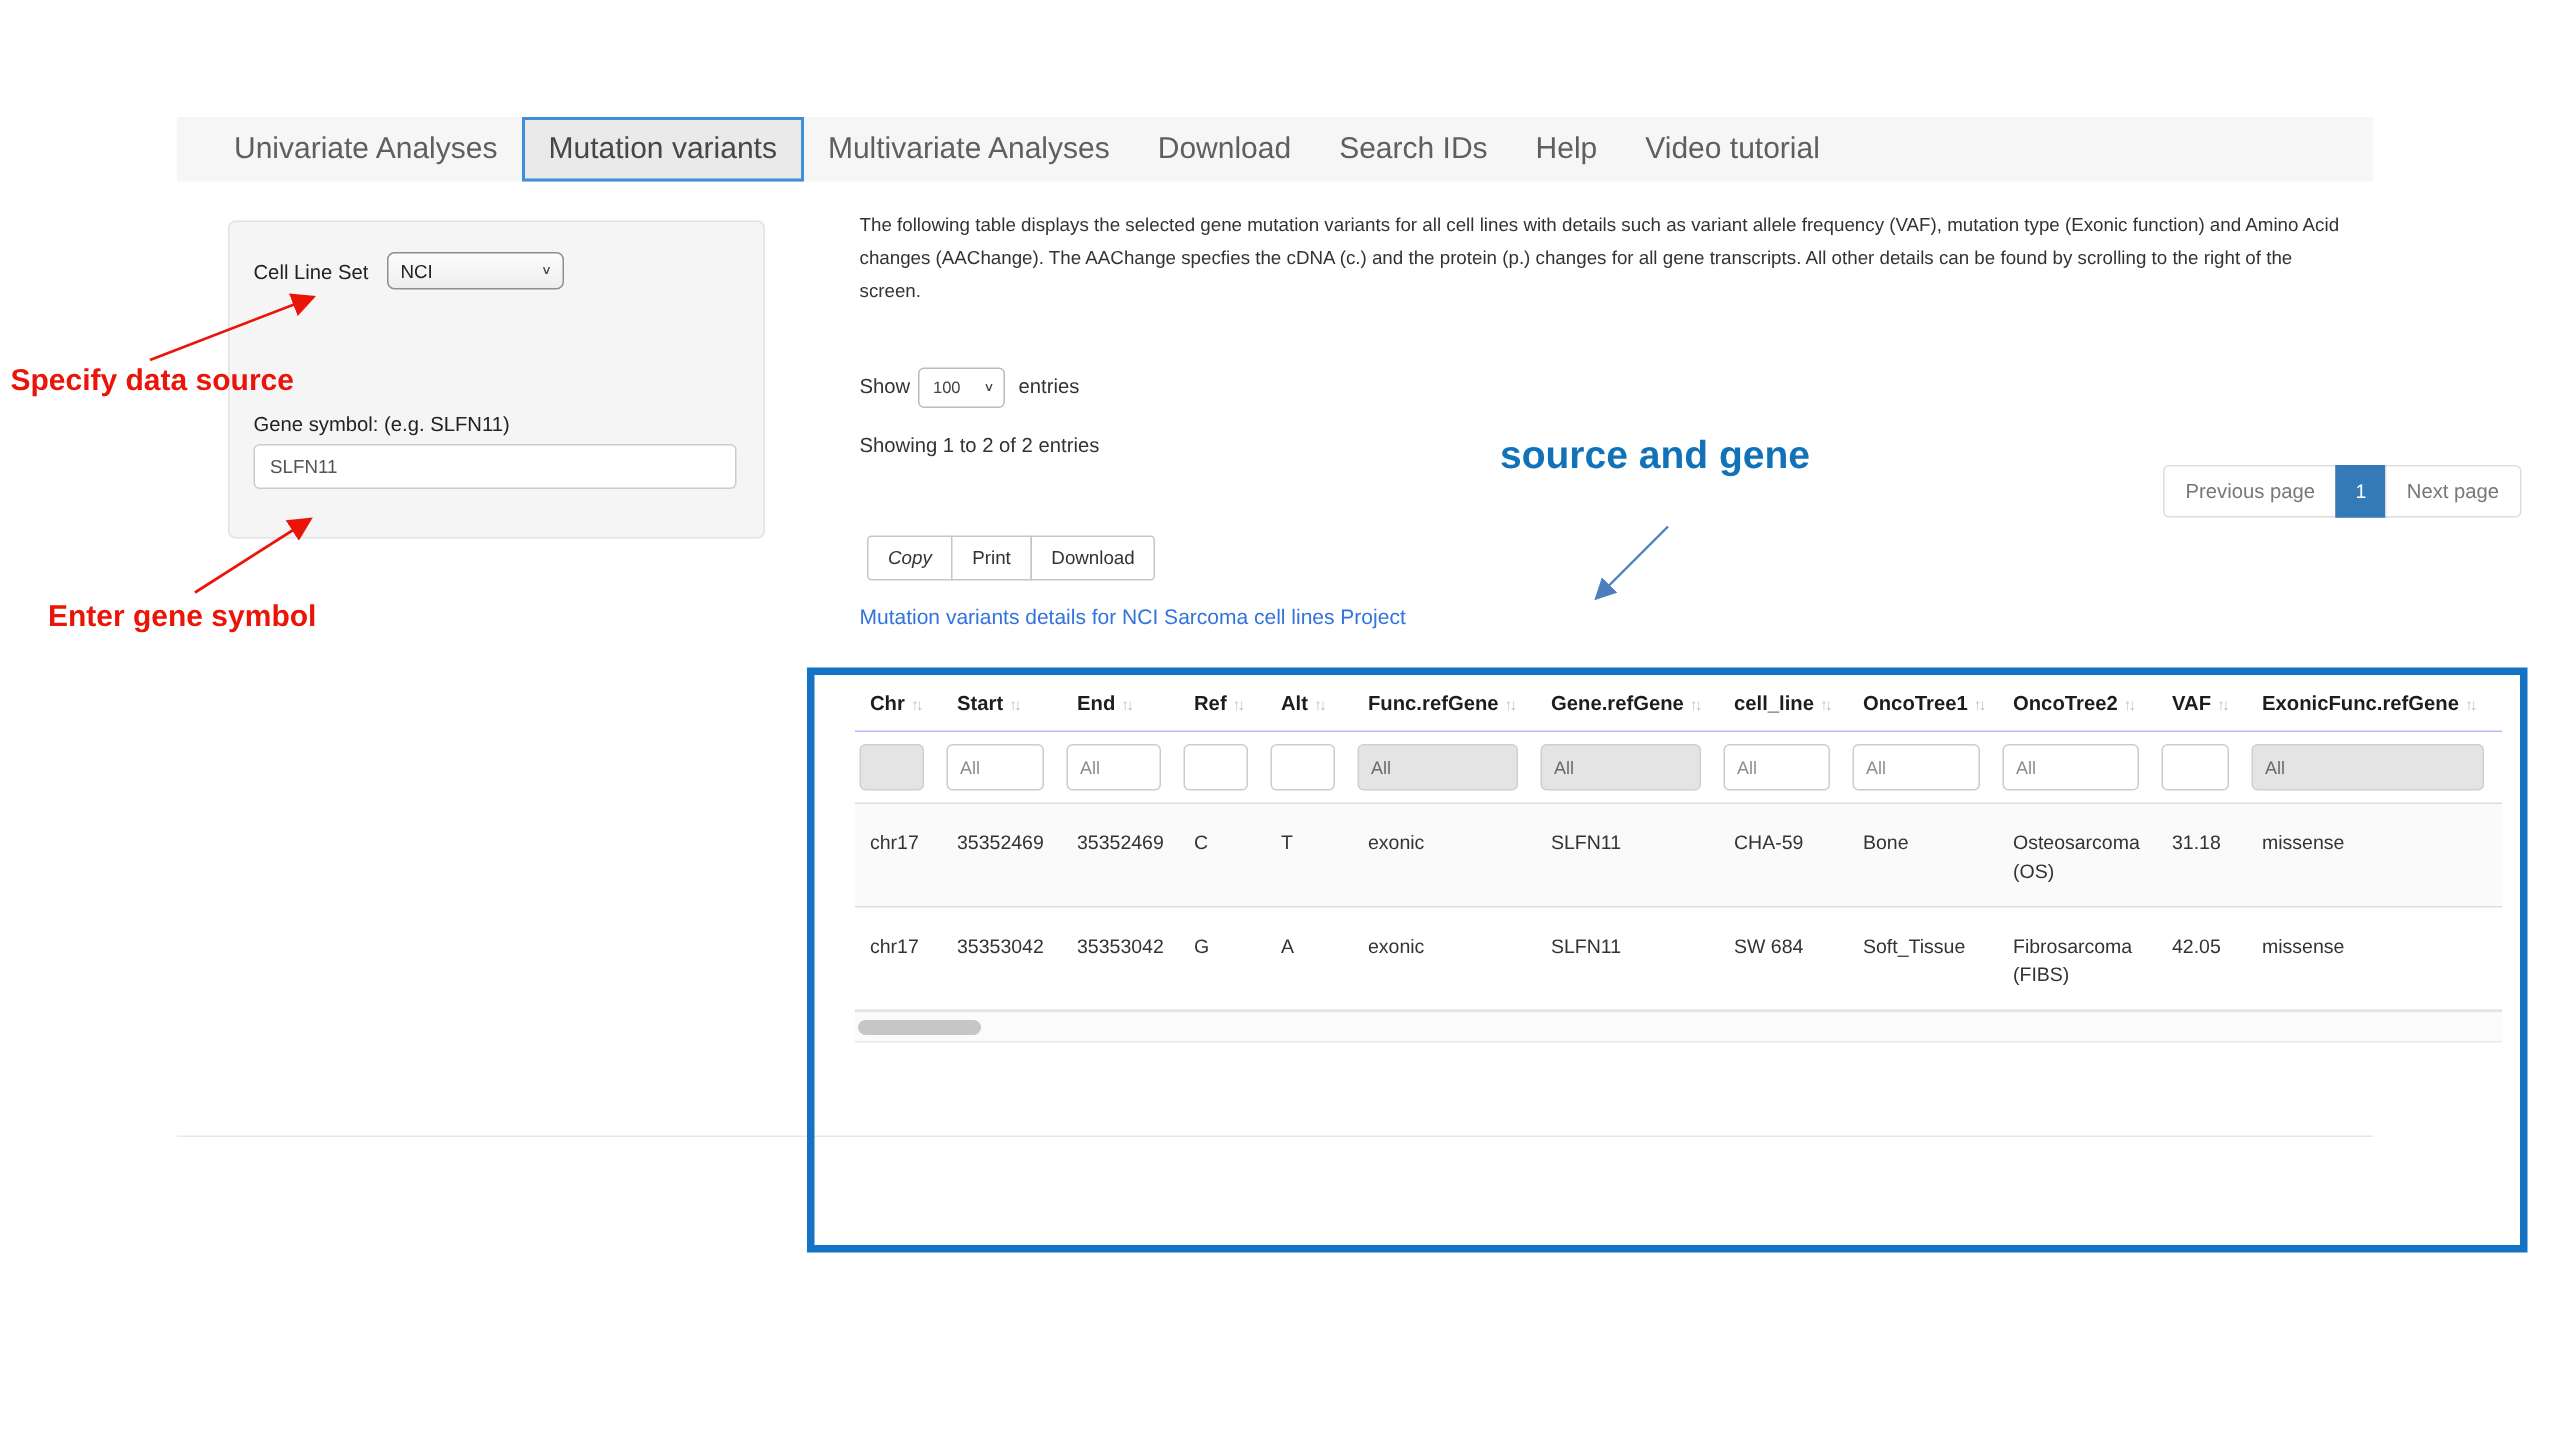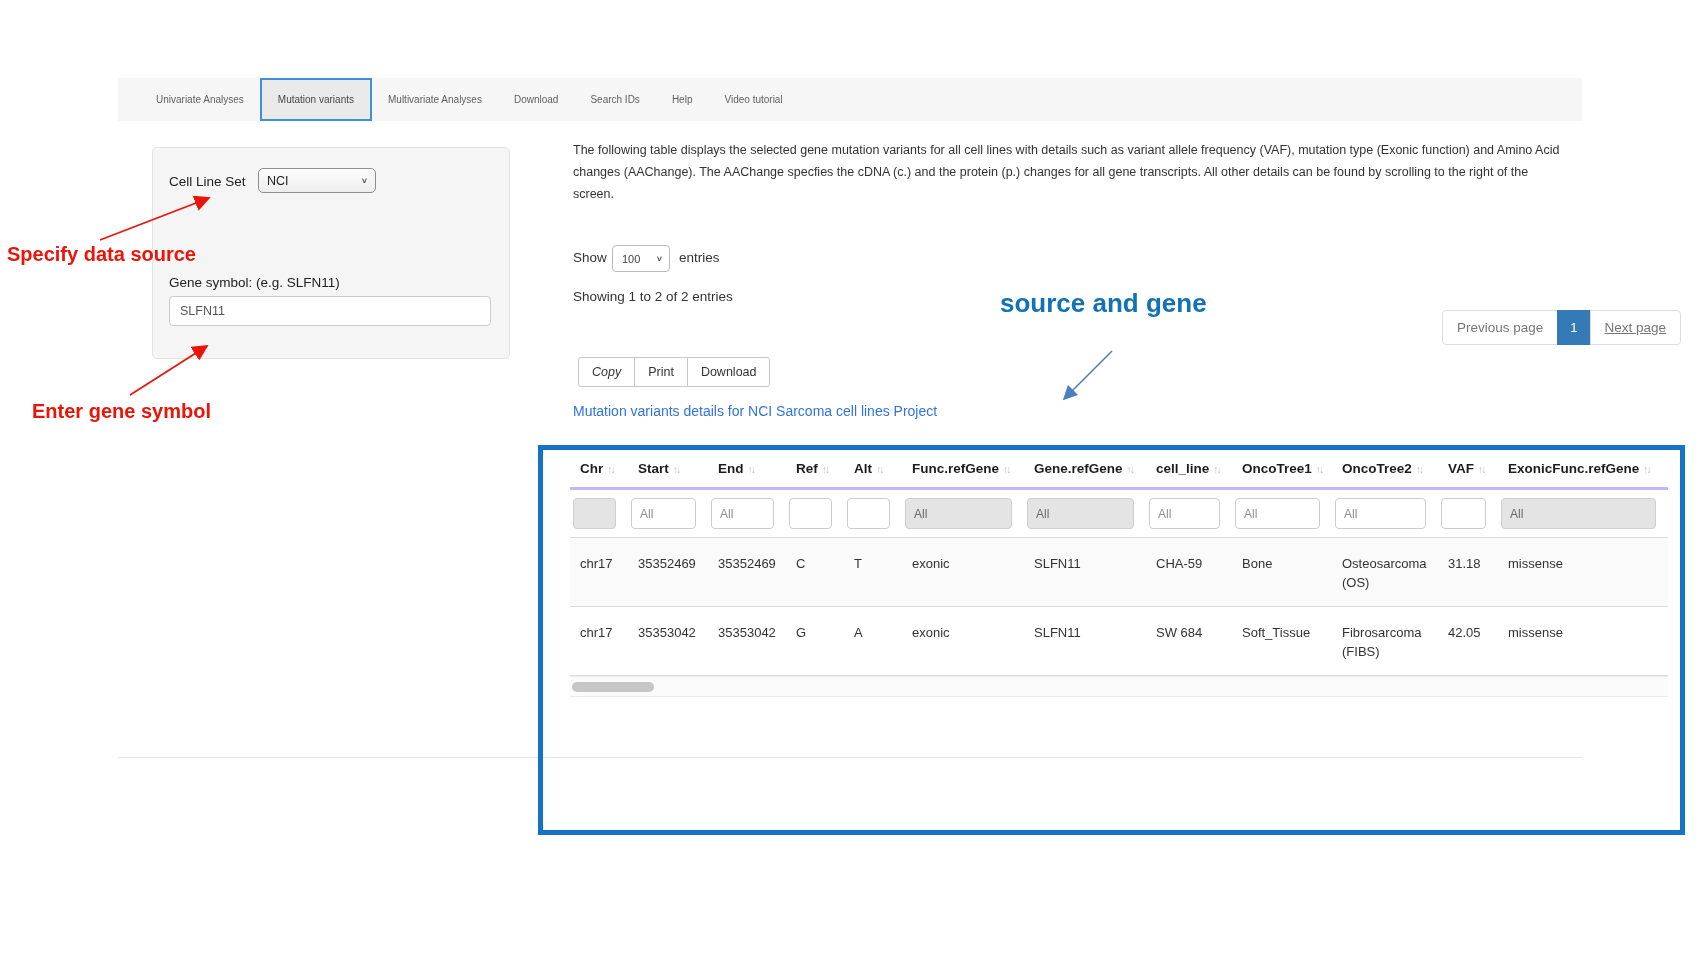--- a/index.html
+++ b/index.html
@@ -5,21 +5,21 @@
   html,body{margin:0;padding:0;}
   body{
     width:1700px;height:956px;position:relative;background:#fff;overflow:hidden;
     font-family:"Liberation Sans","DejaVu Sans",sans-serif;color:#333;
   }
   .abs{position:absolute;}
 
   
   .navbar{left:118px;top:78px;width:1464px;height:43px;background:#f6f6f6;
     display:flex;align-items:stretch;padding-left:22px;box-sizing:border-box;z-index:2;}
-  .tab{display:flex;align-items:center;padding:0 16px;font-size:10px;color:#5f5f5f;
+  .tab{display:flex;align-items:center;padding:0 16px;font-size:20px;color:#5f5f5f;
     cursor:pointer;box-sizing:border-box;white-space:nowrap;}
   .tab.active{background:#eaeaea;border:2px solid #3e8ed9;color:#474747;}
 
   
   .well{left:152px;top:147px;width:356px;height:210px;background:#f5f5f5;
     border:1px solid #e2e2e2;border-radius:5px;z-index:2;}
   .well .lbl{position:absolute;font-size:13.5px;font-weight:normal;color:#222;white-space:nowrap;}
   .cls-select{position:absolute;left:105px;top:20px;width:118px;height:25px;box-sizing:border-box;
     background:linear-gradient(#fdfdfd,#ededed);border:1px solid #8f8f8f;border-radius:5px;
     display:flex;align-items:center;justify-content:space-between;padding:0 7px 0 8px;
@@ -46,32 +46,32 @@
     font-size:12.5px;color:#333;margin-left:-1px;box-sizing:border-box;cursor:pointer;white-space:nowrap;}
   .dt-btn.first{border-radius:3px 0 0 3px;margin-left:4px;font-style:italic;}
   .dt-btn.last{border-radius:0 3px 3px 0;}
   .tbl-title{left:573px;top:403px;font-size:14px;color:#3273dc;white-space:nowrap;cursor:pointer;z-index:2;}
 
   
   .pagination{left:1442px;top:310px;display:flex;font-size:13.5px;z-index:2;}
   .page-btn{height:35px;display:flex;align-items:center;padding:0 14px;border:1px solid #ddd;
     background:#fff;color:#777;margin-left:-1px;box-sizing:border-box;cursor:pointer;white-space:nowrap;}
   .page-btn.prev{border-radius:4px 0 0 4px;margin-left:0;}
-  .page-btn.next{border-radius:0 4px 4px 0;text-decoration:underline;}
+  .page-btn.next{border-radius:0 4px 4px 0;}
   .page-btn.current{background:#337ab7;border-color:#337ab7;color:#fff;padding:0 12px;font-size:13px;}
 
   
   .blue-box{left:538px;top:445px;width:1147px;height:390px;border:5px solid #1573c5;
     box-sizing:border-box;background:transparent;z-index:3;pointer-events:none;}
 
   
   .tbl-wrap{left:570px;top:449px;width:1098px;z-index:2;}
   table.dt{border-collapse:collapse;table-layout:fixed;width:1098px;}
   table.dt th{text-align:left;font-size:13.5px;font-weight:bold;color:#1d1d1d;
-    padding:12px 4px 11px 10px;border-bottom:3px solid #c4b5fd;white-space:nowrap;overflow:hidden;cursor:pointer;}
+    padding:12px 4px 11px 10px;border-bottom:1px solid #c4b5fd;white-space:nowrap;overflow:hidden;cursor:pointer;}
   .sort{color:#c4c4c4;font-size:10.5px;letter-spacing:-2px;margin-left:4px;font-weight:normal;}
   tr.filter td{padding:8px 12px 8px 3px;}
   .f-input{width:100%;height:31px;box-sizing:border-box;border:1px solid #ccc;border-radius:4px;
     background:#fff;font-size:12px;color:#555;padding:0 8px;
     font-family:"Liberation Sans","DejaVu Sans",sans-serif;}
   .f-input::placeholder{color:#8e8e8e;opacity:1;}
   .f-select{width:100%;height:31px;box-sizing:border-box;border:1px solid #cfcfcf;border-radius:4px;
     background:#e4e4e4;font-size:12px;color:#6a6a6a;display:flex;align-items:center;
     padding:0 8px;cursor:pointer;}
   table.dt tbody td{font-size:13px;color:#333;padding:16px 4px 14px 10px;vertical-align:top;

